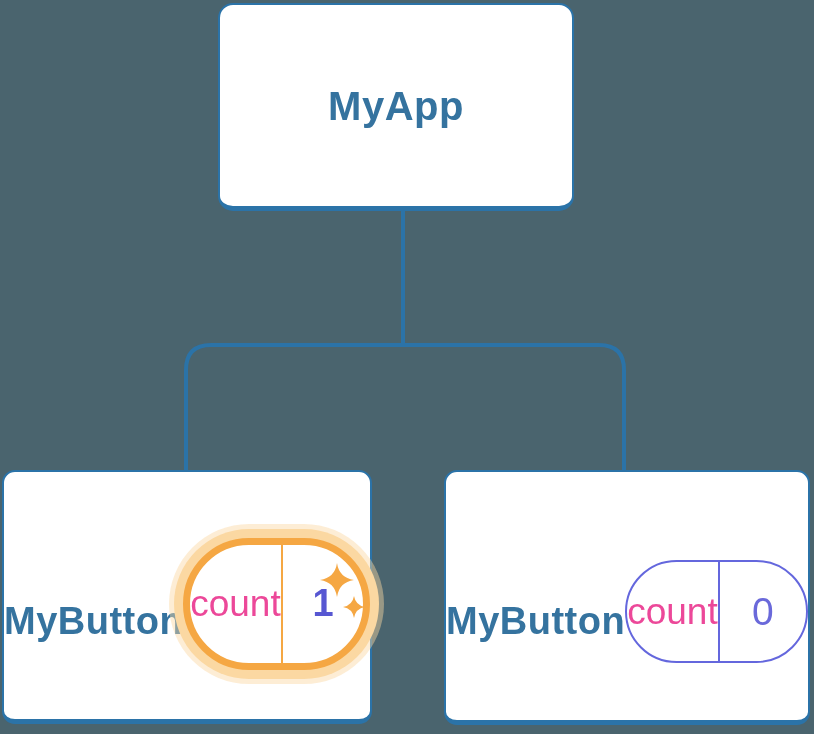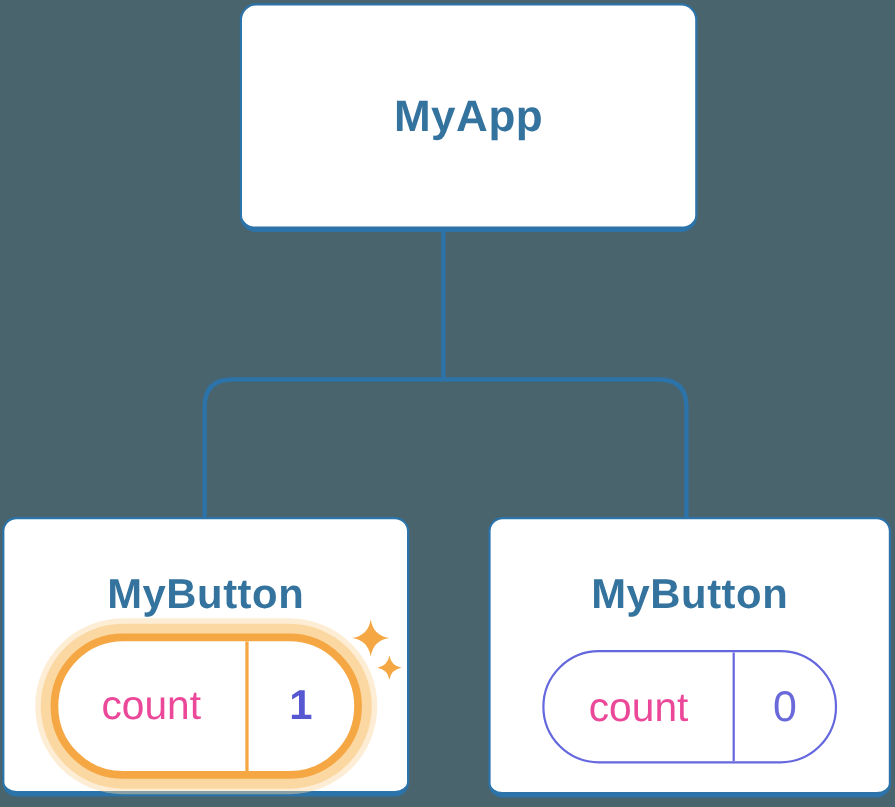--- a/index.html
+++ b/index.html
@@ -23,30 +23,30 @@
   .card {
     position: absolute;
     background: #ffffff;
     border: 2.5px solid #2b73a8;
     border-bottom-width: 5px;
     box-sizing: border-box;
     border-radius: 13px;
   }
   .card-root {
     left: 218px; top: 3px;
-    width: 416px; height: 208px;
+    width: 356px; height: 208px;
     border-radius: 15px;
     display: flex;
     align-items: center;
     justify-content: center;
   }
   .card-child {
     top: 470px;
     display: flex;
-    flex-direction: column;
+    flex-direction: row;
     align-items: center;
   }
   .card-child-left  { left: 2px;   width: 370px; height: 254px; }
   .card-child-right { left: 444px; width: 366px; height: 255px; }
   .comp-title {
     color: #35739f;
     font-size: 38px;
     font-weight: 600;
     letter-spacing: 0.5px;
     line-height: 1;

